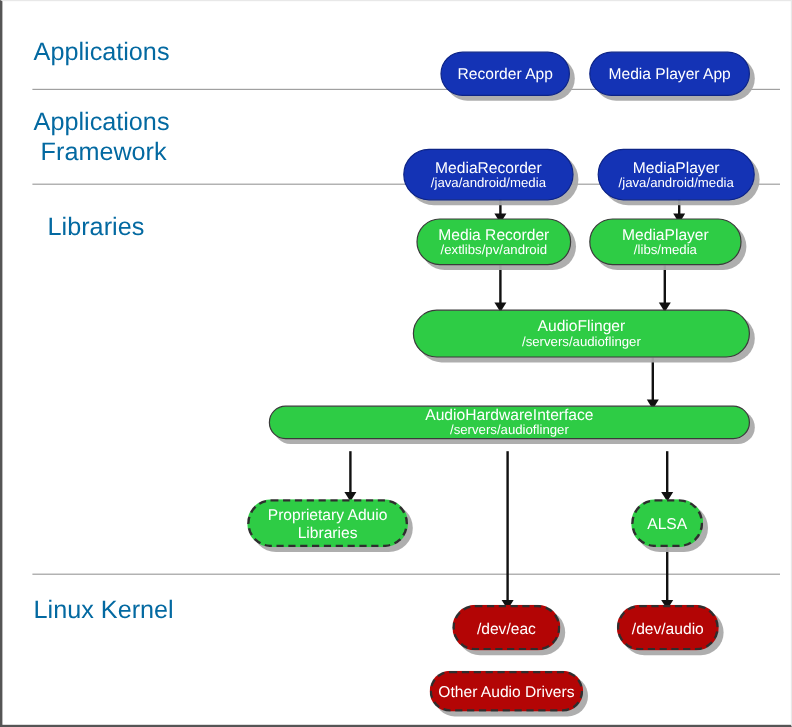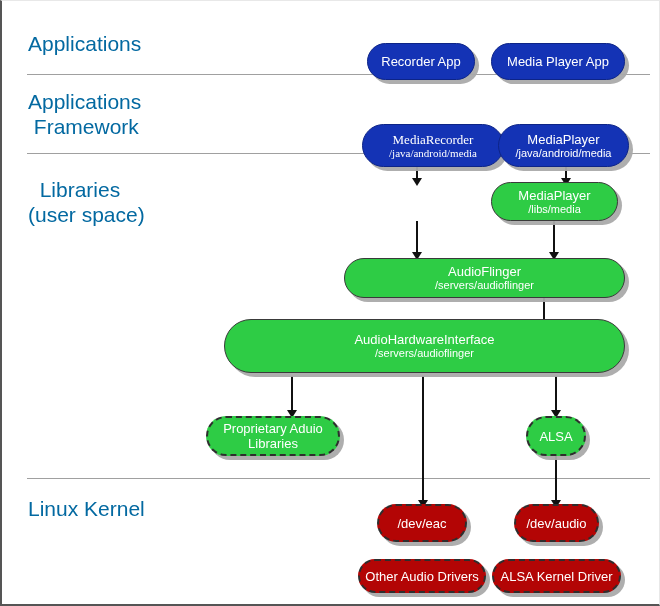--- a/index.html
+++ b/index.html
@@ -77,21 +77,20 @@
   <div class="divider" style="top:73px;"></div>
   <div class="divider" style="top:152px;"></div>
   <div class="divider" style="top:477px;"></div>
 
   <div class="layer-label" style="left:26px;top:30px;">Applications</div>
 
   <div class="layer-label" style="left:26px;top:88px;">Applications</div>
   <div class="layer-label" style="left:26px;top:113px;"> Framework</div>
 
   <div class="layer-label" style="left:26px;top:176px;">  Libraries</div>
-  <div class="layer-label" style="left:26px;top:201px;">(user space)</div>
 
   <div class="layer-label" style="left:26px;top:495px;">Linux Kernel</div>
 
   <div class="conn" style="left:414px;top:138px;height:44px;"></div>
   <div class="arrowhead" style="left:410px;top:177px;"></div>
   <div class="jni-label" style="left:421px;top:139px;">JNI</div>
 
   <div class="conn" style="left:563px;top:138px;height:44px;"></div>
   <div class="arrowhead" style="left:559px;top:177px;"></div>
   <div class="jni-label" style="left:570px;top:139px;">JNI</div>
@@ -118,42 +117,46 @@
   <div class="arrowhead" style="left:549px;top:499px;"></div>
 
   <div class="node blue" style="left:365px;top:14px;width:108px;height:37px;">
     <span class="t1">Recorder App</span>
   </div>
 
   <div class="node blue" style="left:489px;top:14px;width:134px;height:37px;">
     <span class="t1">Media Player App</span>
   </div>
 
-  <div class="node blue" style="left:360px;top:95px;width:142px;height:43px;font-family:Liberation Serif, serif;">
+  <div class="node blue" style="left:334px;top:95px;width:142px;height:43px;">
     <span class="t1">MediaRecorder</span>
     <span class="t2">/java/android/media</span>
   </div>
 
   <div class="node blue" style="left:496px;top:95px;width:131px;height:43px;">
     <span class="t1">MediaPlayer</span>
     <span class="t2">/java/android/media</span>
   </div>
 
+  <div class="node green" style="left:345px;top:181px;width:129px;height:39px;">
+    <span class="t1">Media Recorder</span>
+    <span class="t2">/extlibs/pv/android</span>
+  </div>
 
   <div class="node green" style="left:489px;top:181px;width:127px;height:39px;">
     <span class="t1">MediaPlayer</span>
     <span class="t2">/libs/media</span>
   </div>
 
   <div class="node green" style="left:342px;top:257px;width:281px;height:40px;text-align:center;">
     <span class="t1">AudioFlinger</span>
     <span class="t2">/servers/audioflinger</span>
   </div>
 
-  <div class="node green" style="left:222px;top:318px;width:401px;height:54px;">
+  <div class="node green" style="left:222px;top:337px;width:401px;height:28px;">
     <span class="t1">AudioHardwareInterface</span>
     <span class="t2">/servers/audioflinger</span>
   </div>
 
   <div class="node green dashed" style="left:204px;top:415px;width:134px;height:40px;">
     <span class="t1">Proprietary Aduio</span>
     <span class="t1">Libraries</span>
   </div>
 
   <div class="node green dashed" style="left:524px;top:415px;width:60px;height:40px;">
@@ -165,17 +168,14 @@
   </div>
 
   <div class="node red" style="left:356px;top:558px;width:128px;height:34px;">
     <span class="t1 small">Other Audio Drivers</span>
   </div>
 
   <div class="node red" style="left:512px;top:503px;width:85px;height:38px;">
     <span class="t1 small">/dev/audio</span>
   </div>
 
-  <div class="node red" style="left:490px;top:558px;width:129px;height:34px;">
-    <span class="t1 small">ALSA Kernel Driver</span>
-  </div>
 
 </div>
 
 </body></html>

